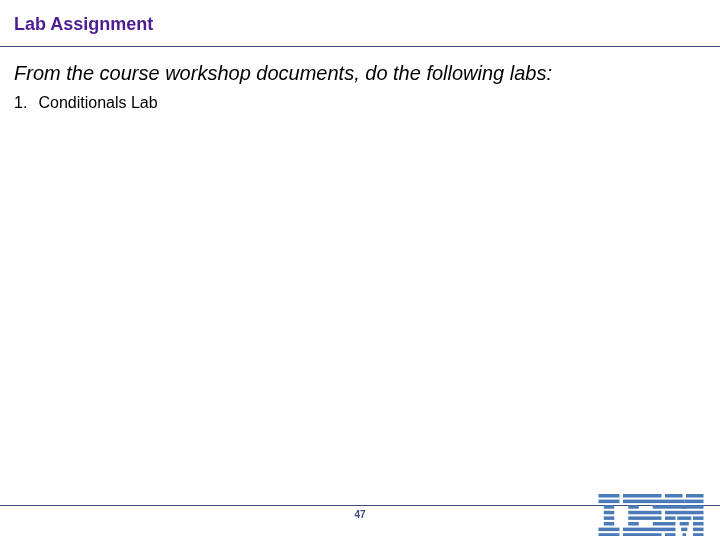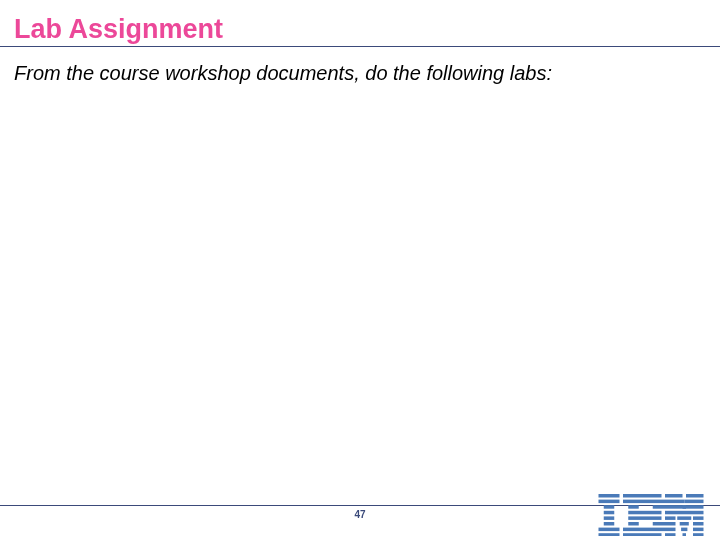--- a/index.html
+++ b/index.html
@@ -15,23 +15,23 @@
   .slide {
     position: relative;
     width: 720px;
     height: 540px;
     box-sizing: border-box;
   }
   .title {
     position: absolute;
     top: 14px;
     left: 14px;
-    font-size: 27px;
+    font-size: 18px;
     font-weight: bold;
-    color: #ec4899;
+    color: #4c1d95;
   }
   .title-rule {
     position: absolute;
     top: 46px;
     left: 0;
     width: 720px;
     height: 0;
     border-top: 1px solid #3b4a7a;
   }
   .body-text {
@@ -91,20 +91,26 @@
 </head>
 <body>
 
 <div class="slide">
 
   <div class="title">Lab Assignment</div>
   <div class="title-rule"></div>
 
   <div class="body-text">From the course workshop documents, do the following labs:</div>
 
+  <div class="list">
+    <div class="list-item">
+      <span class="list-num">1.</span>
+      <span>Conditionals Lab</span>
+    </div>
+  </div>
 
   <div class="footer-rule"></div>
   <div class="page-num">47</div>
 
   <div class="logo" aria-label="IBM">
     <svg viewBox="0 0 300 120" xmlns="http://www.w3.org/2000/svg" aria-hidden="true">
       <g fill="#4a7ab8">
         <rect x="0" y="0" width="60" height="10"></rect>
         <rect x="70" y="0" width="110" height="10"></rect>
         <rect x="190" y="0" width="50" height="10"></rect>

